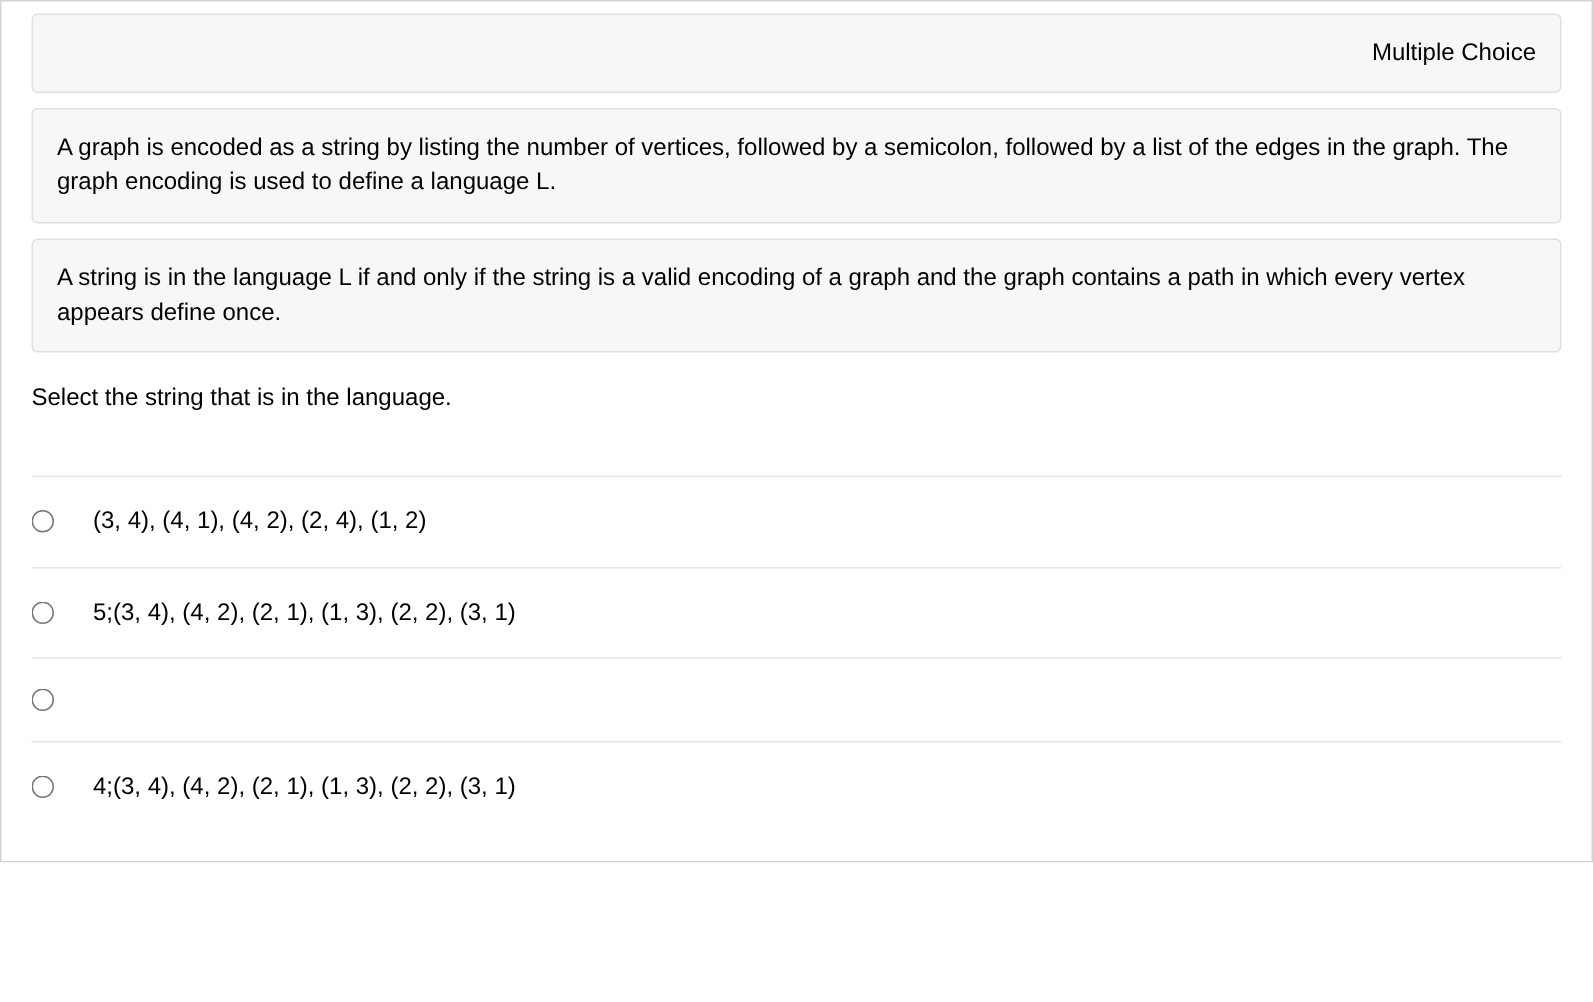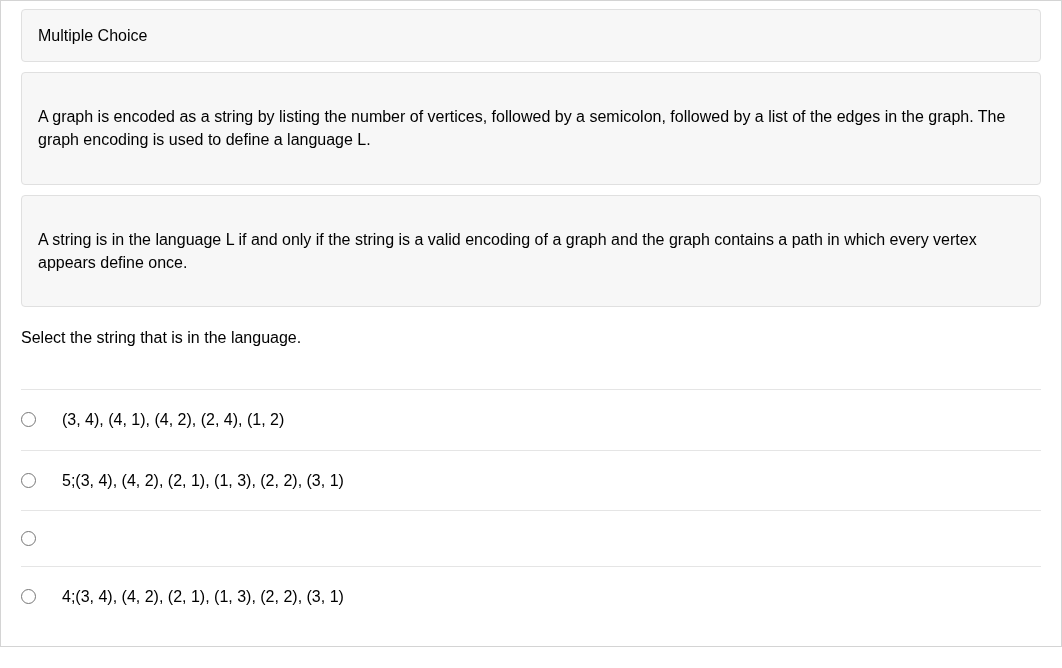--- a/index.html
+++ b/index.html
@@ -16,21 +16,21 @@
     }
     .container {
       width: 1062px;
       border: 1px solid #d4d4d4;
       padding: 8px 20px 40px 20px;
     }
     .panel {
       background: #f7f7f7;
       border: 1px solid #e0e0e0;
       border-radius: 4px;
-      padding: 32px 16px;
+      padding: 14px 16px;
       margin-bottom: 10px;
     }
     .panel-text {
       line-height: 1.45;
     }
     .prompt {
       padding: 10px 0 30px 0;
       line-height: 1.4;
     }
     .options {
@@ -49,20 +49,21 @@
     .option-radio {
       width: 15px;
       height: 15px;
       flex-shrink: 0;
     }
     .option-label {
       line-height: 1.2;
     }
     .title-panel {
       padding: 14px 16px;
+      text-align: right;
     }
   </style>
 </head>
 <body>
 
 <div class="container">
 
   <div class="panel title-panel">
     <div class="panel-text">Multiple Choice</div>
   </div>

